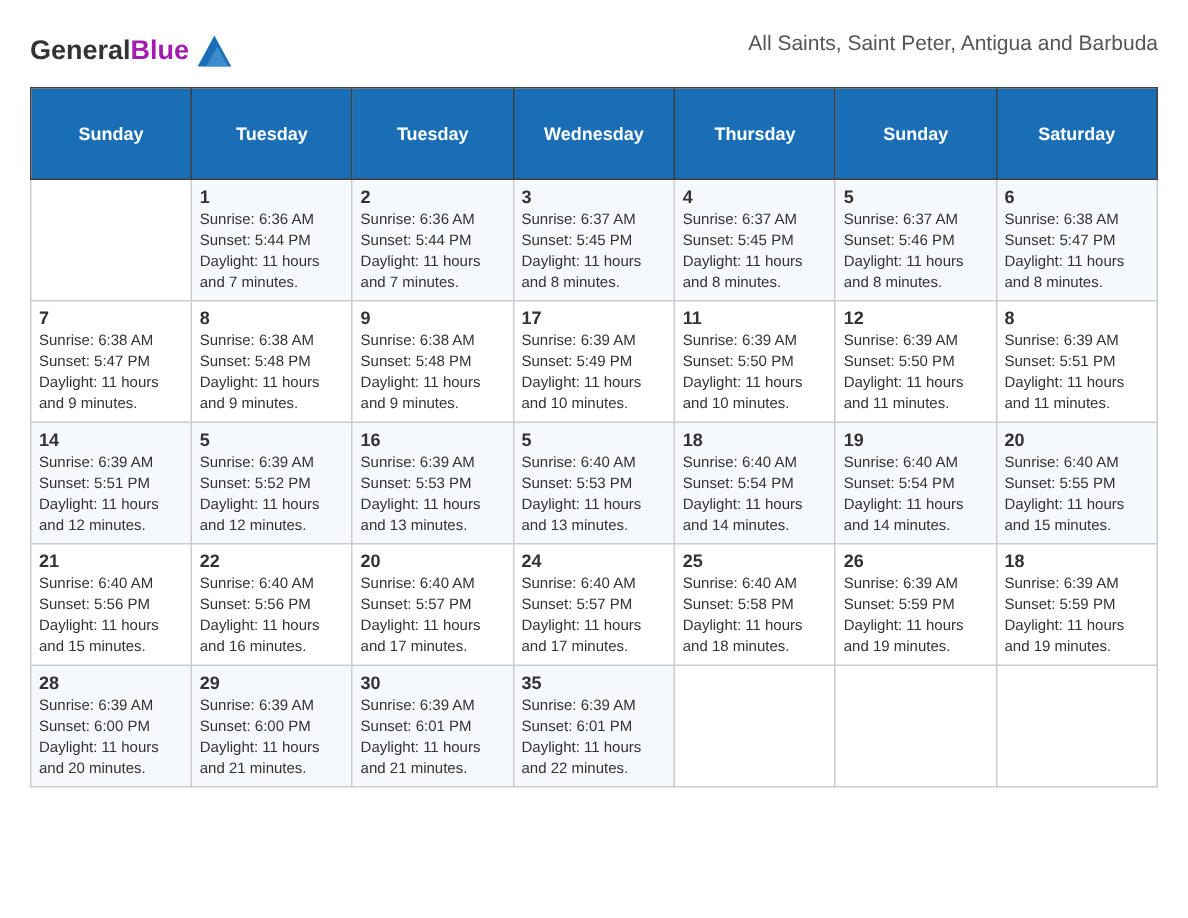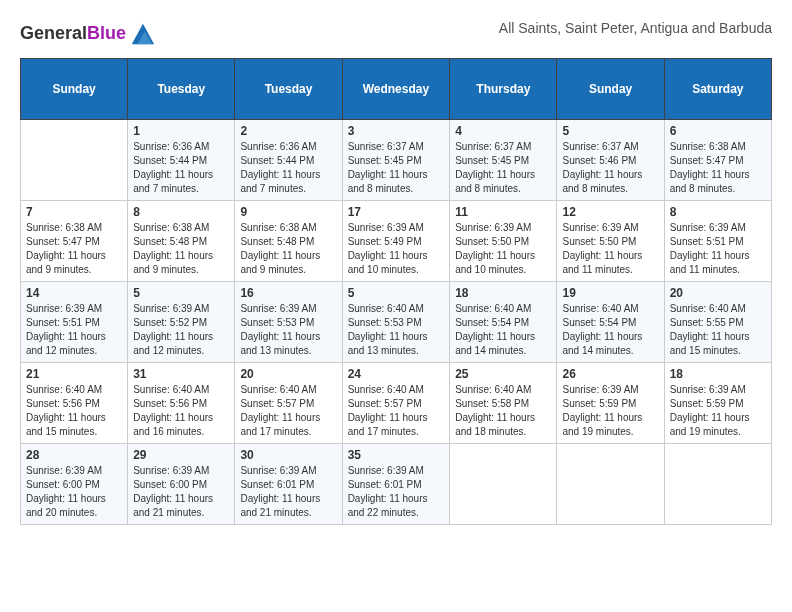--- a/index.html
+++ b/index.html
@@ -273,21 +273,21 @@
       </tr>
       <tr>
         <td>
           <span class="day-number">21</span>
           <div class="day-info" style="white-space: pre-line;">Sunrise: 6:40 AM
 Sunset: 5:56 PM
 Daylight: 11 hours
 and 15 minutes.</div>
         </td>
         <td>
-          <span class="day-number">31</span>
+          <span class="day-number">22</span>
           <div class="day-info" style="white-space: pre-line;">Sunrise: 6:40 AM
 Sunset: 5:56 PM
 Daylight: 11 hours
 and 16 minutes.</div>
         </td>
         <td>
           <span class="day-number">20</span>
           <div class="day-info" style="white-space: pre-line;">Sunrise: 6:40 AM
 Sunset: 5:57 PM
 Daylight: 11 hours

